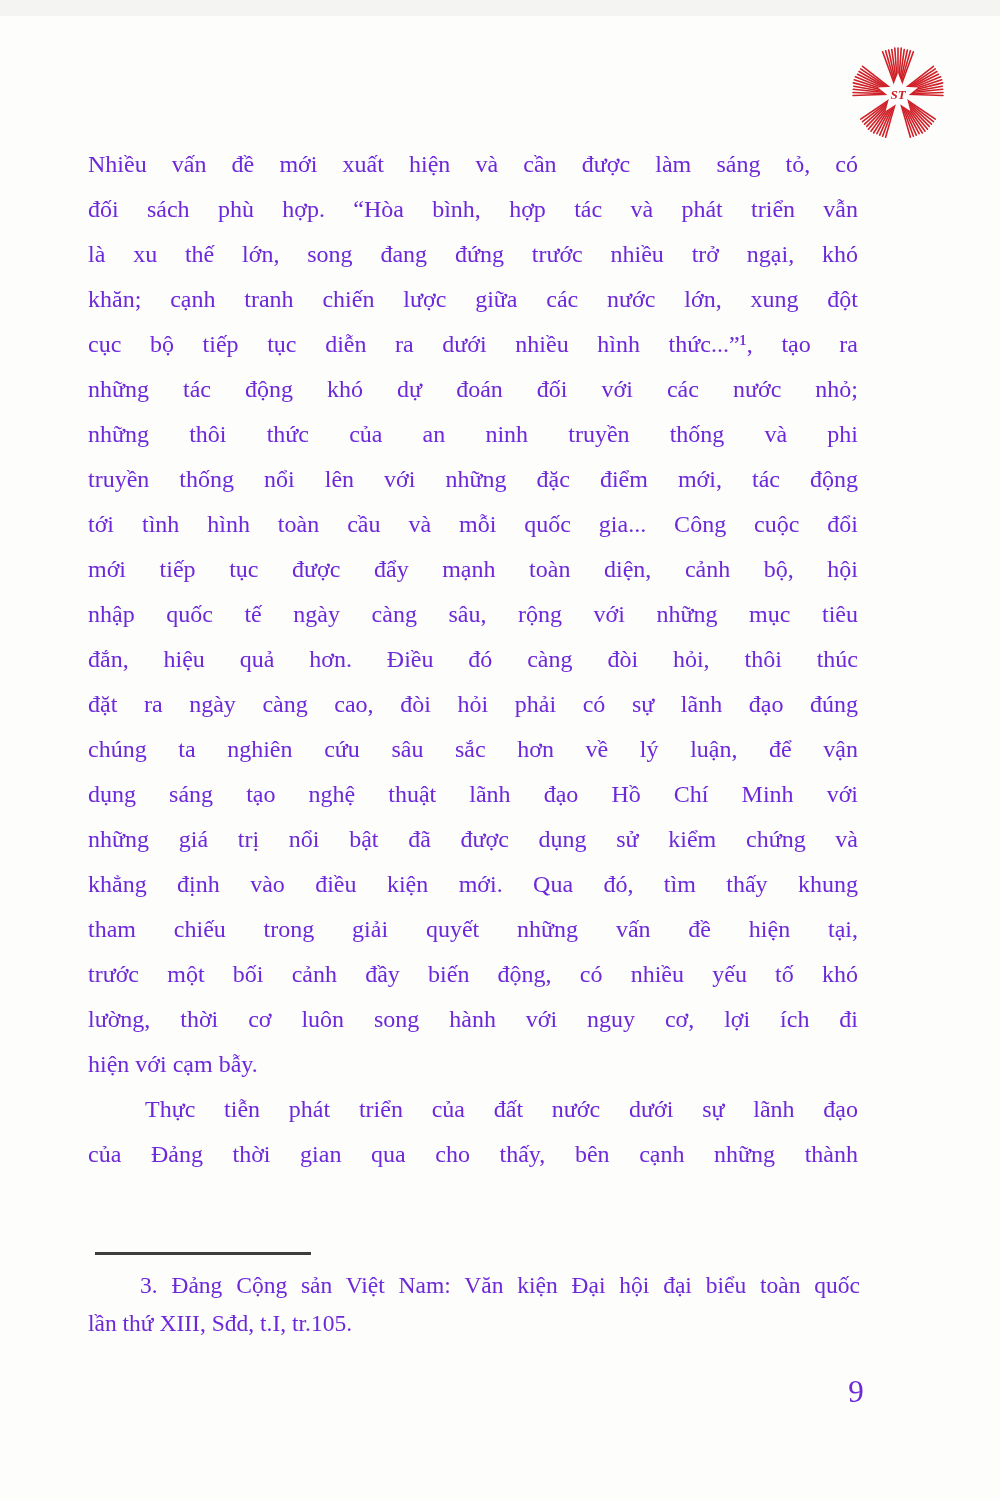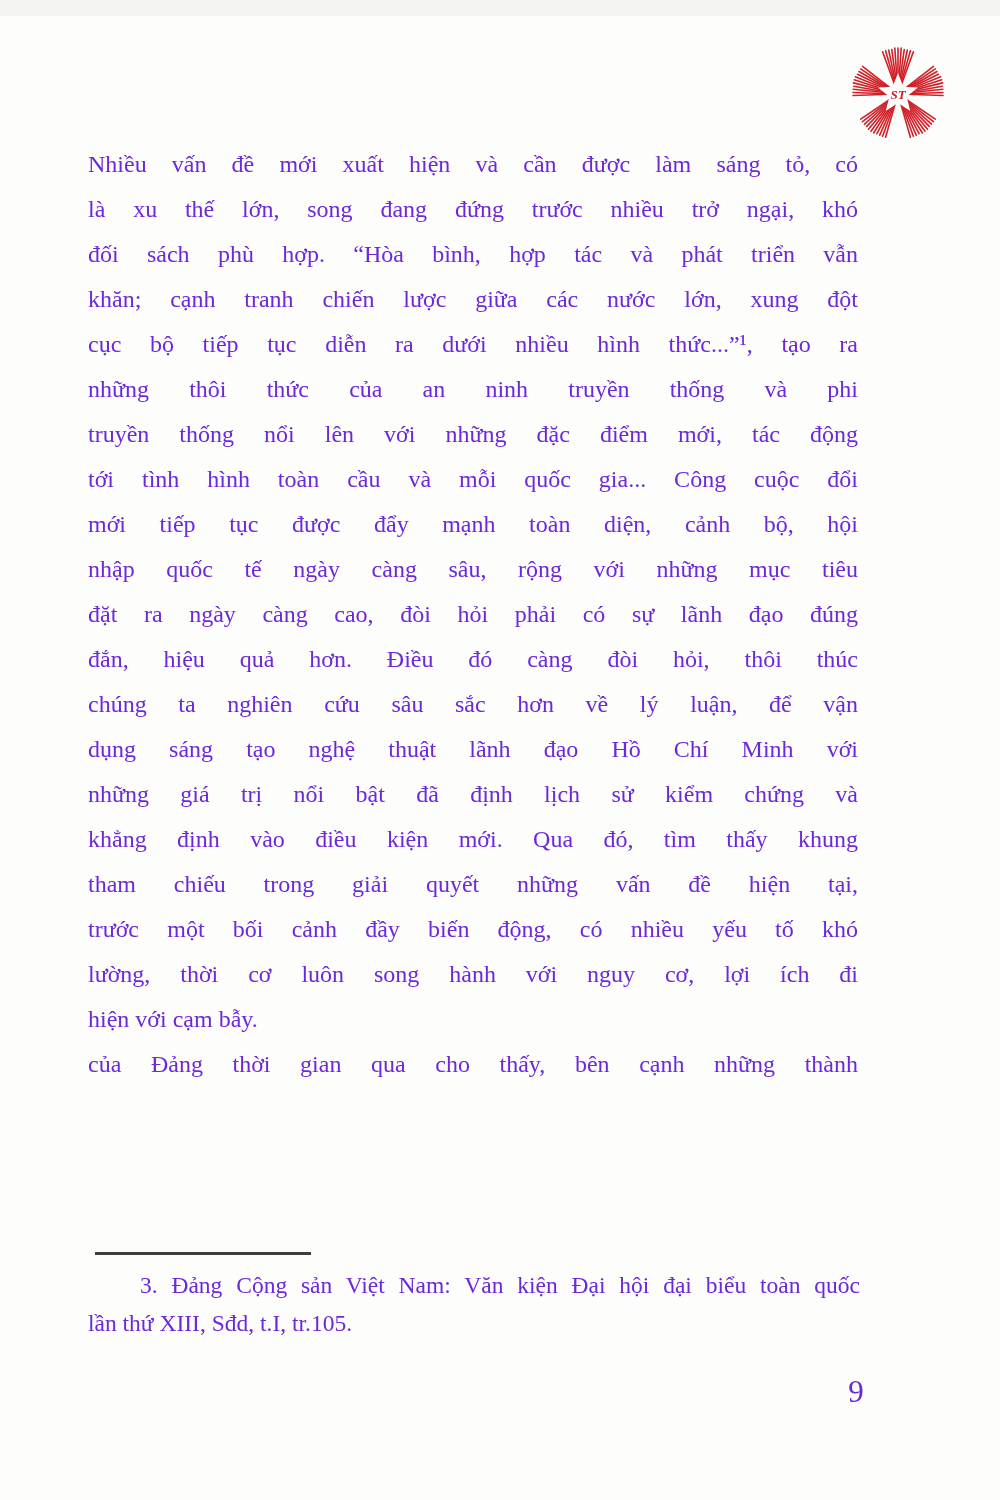--- a/index.html
+++ b/index.html
@@ -98,39 +98,41 @@
       <use href="#fan" transform="rotate(144 50 50)"></use>
       <use href="#fan" transform="rotate(216 50 50)"></use>
       <use href="#fan" transform="rotate(288 50 50)"></use>
       <polygon points="50,29 44.7,42.7 30,43.5 41.4,52.8 37.7,67 50,59 62.3,67 58.6,52.8 70,43.5 55.3,42.7" fill="#ffffff"></polygon>
       <text id="logo-monogram" x="50" y="54.5" text-anchor="middle" font-size="13" font-style="italic" font-weight="bold" fill="#d02027">ST</text>
     </svg>
   </div>
 
   <div class="body-text" id="body-text">
       <div class="line justify">Nhiều vấn đề mới xuất hiện và cần được làm sáng tỏ, có</div>
+      <div class="line justify">đối sách phù hợp. “Hòa bình, hợp tác và phát triển vẫn</div>
       <div class="line justify">là xu thế lớn, song đang đứng trước nhiều trở ngại, khó</div>
-      <div class="line justify">đối sách phù hợp. “Hòa bình, hợp tác và phát triển vẫn</div>
       <div class="line justify">khăn; cạnh tranh chiến lược giữa các nước lớn, xung đột</div>
       <div class="line justify">cục bộ tiếp tục diễn ra dưới nhiều hình thức...”¹, tạo ra</div>
+      <div class="line justify">những tác động khó dự đoán đối với các nước nhỏ;</div>
       <div class="line justify">những thôi thức của an ninh truyền thống và phi</div>
       <div class="line justify">truyền thống nổi lên với những đặc điểm mới, tác động</div>
       <div class="line justify">tới tình hình toàn cầu và mỗi quốc gia... Công cuộc đổi</div>
       <div class="line justify">mới tiếp tục được đẩy mạnh toàn diện, cảnh bộ, hội</div>
       <div class="line justify">nhập quốc tế ngày càng sâu, rộng với những mục tiêu</div>
+      <div class="line justify">đắn, hiệu quả hơn. Điều đó càng đòi hỏi, thôi thúc</div>
       <div class="line justify">đặt ra ngày càng cao, đòi hỏi phải có sự lãnh đạo đúng</div>
-      <div class="line justify">đắn, hiệu quả hơn. Điều đó càng đòi hỏi, thôi thúc</div>
       <div class="line justify">chúng ta nghiên cứu sâu sắc hơn về lý luận, để vận</div>
       <div class="line justify">dụng sáng tạo nghệ thuật lãnh đạo Hồ Chí Minh với</div>
-      <div class="line justify">những giá trị nổi bật đã định lịch sử kiểm chứng và</div>
+      <div class="line justify">những giá trị nổi bật đã được dụng sử kiểm chứng và</div>
       <div class="line justify">khẳng định vào điều kiện mới. Qua đó, tìm thấy khung</div>
       <div class="line justify">tham chiếu trong giải quyết những vấn đề hiện tại,</div>
       <div class="line justify">trước một bối cảnh đầy biến động, có nhiều yếu tố khó</div>
       <div class="line justify">lường, thời cơ luôn song hành với nguy cơ, lợi ích đi</div>
       <div class="line">hiện với cạm bẫy.</div>
+      <div class="line justify indent">Thực tiễn phát triển của đất nước dưới sự lãnh đạo</div>
       <div class="line justify">của Đảng thời gian qua cho thấy, bên cạnh những thành</div>
     </div>
 
   <div class="footnote-rule"></div>
 
   <div class="footnote-text" id="footnote-text">
       <div class="fline justify indent"><span>3. Đảng Cộng sản Việt Nam: </span><span class="italic">Văn kiện Đại hội đại biểu toàn quốc</span></div>
       <div class="fline"><span class="italic">lần thứ XIII, Sđd,</span><span> t.I, tr.105.</span></div>
     </div>
 

